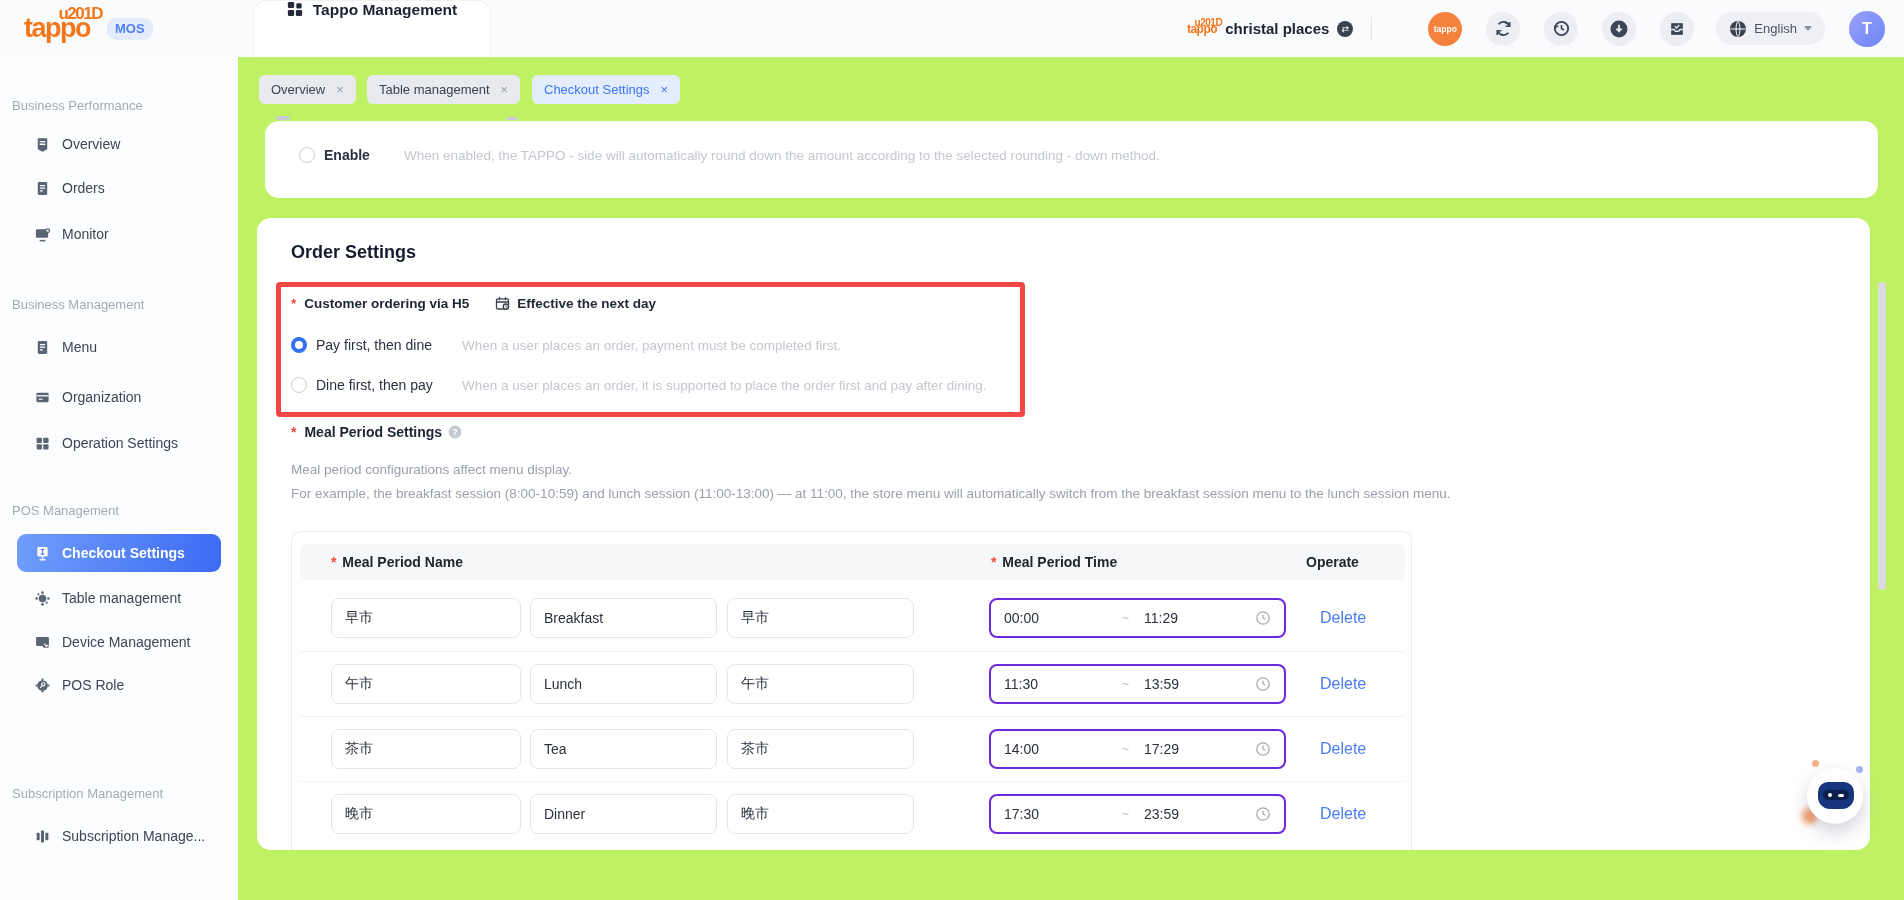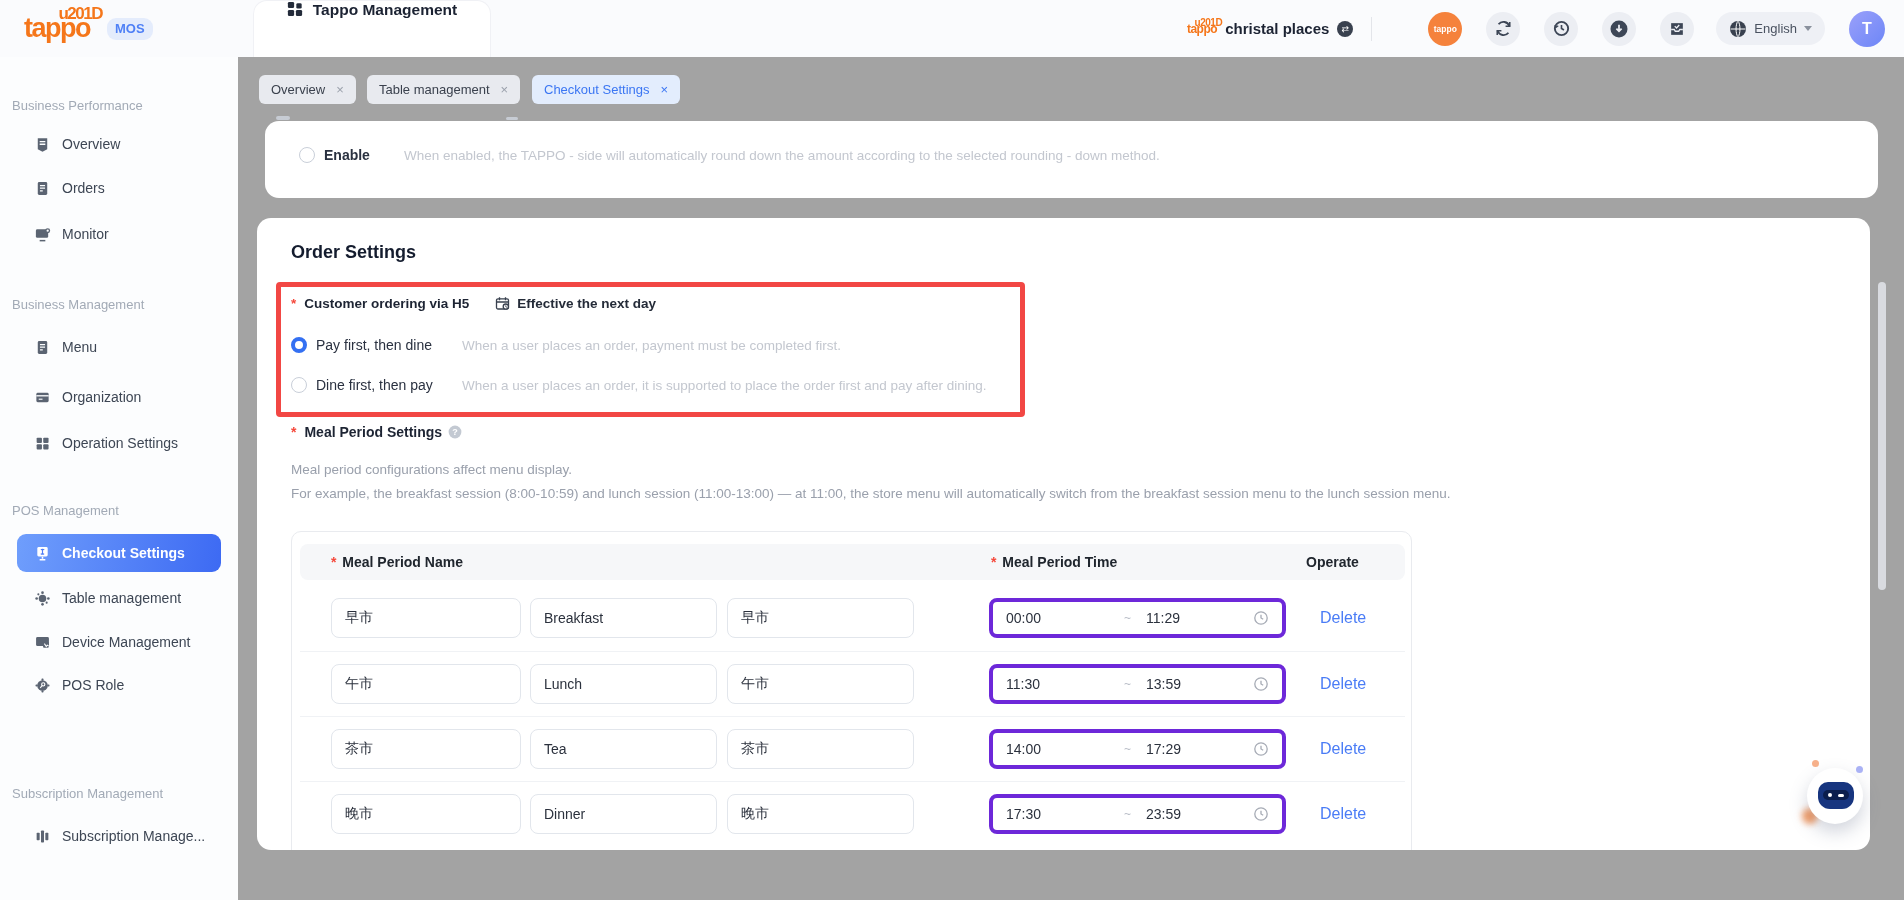--- a/index.html
+++ b/index.html
@@ -1,18 +1,18 @@
 <!DOCTYPE html>
 <html><head>
 <meta charset="utf-8">
 <style>
   * { margin:0; padding:0; box-sizing:border-box; }
   html,body { background:#e7e9ee; }
   body { font-family:"Liberation Sans", sans-serif; }
-  .screen { position:relative; width:1904px; height:900px; background:#a3a3a3; overflow:hidden; }
+  .screen { position:relative; width:1904px; height:900px; background:#bef264; overflow:hidden; }
 
   
   .header { position:absolute; top:0; left:0; width:1904px; height:57px; background:#fafbfd; }
   .logo-wrap { position:absolute; left:24px; top:0; height:57px; display:flex; align-items:center; gap:9px; }
   .logo-text { color:#f5761a; font-size:27px; font-weight:800; letter-spacing:-1.5px; position:relative; padding-right:8px; }
   .logo-text::after { content:"\u201D"; position:absolute; top:-9px; right:-4px; font-size:17px; color:#f5761a; }
   .mos-badge { background:#e4ecfc; color:#4f80f6; font-weight:700; font-size:13px; padding:3px 8px 4px; border-radius:9px; }
   .app-tab { position:absolute; left:253px; top:0; width:238px; height:57px; background:#ffffff; border:1px solid #f0f1f5; border-bottom:none; border-radius:14px 14px 0 0; display:flex; justify-content:center; gap:10px; cursor:pointer; }
   .app-tab-label { font-size:15.5px; font-weight:700; color:#1b2232; }
   .header-right { position:absolute; right:19px; top:0; height:57px; display:flex; align-items:center; }
@@ -66,21 +66,21 @@
   .opt-desc { font-size:13.5px; color:#c3c7cf; margin-left:10px; }
 
   .mp-label-row { position:absolute; left:34px; top:206px; display:flex; align-items:center; gap:6px; font-size:14px; font-weight:700; color:#1d2433; }
   .hint { position:absolute; left:34px; font-size:13.5px; color:#9aa0ac; }
 
   .mp-table { position:absolute; left:34px; top:313px; width:1121px; height:345px; border:1px solid #e9ebef; border-radius:10px; background:#fff; }
   .mp-head { position:absolute; left:8px; top:12px; width:1105px; height:36px; background:#f6f7f9; border-radius:8px; }
   .mp-h { position:absolute; top:0; height:36px; display:flex; align-items:center; font-size:14px; font-weight:700; color:#20262e; }
   .mp-row { position:absolute; left:0; width:100%; height:40px; }
   .mp-input { position:absolute; top:0; height:40px; border:1px solid #e2e6ec; border-radius:8px; font-size:14px; color:#2b313d; padding:0 13px; background:#fff; outline:none; font-family:"Liberation Sans",sans-serif; }
-  .time-field { position:absolute; left:697px; top:0; width:297px; height:40px; border:4px solid #6d28d9; border-radius:8px; display:flex; align-items:center; padding:0 13px; font-size:14px; color:#2b313d; background:#fff; }
+  .time-field { position:absolute; left:697px; top:0; width:297px; height:40px; border:2px solid #6d28d9; border-radius:8px; display:flex; align-items:center; padding:0 13px; font-size:14px; color:#2b313d; background:#fff; }
   .t-start { width:118px; }
   .t-sep { color:#b7bcc6; width:22px; font-size:12px; }
   .t-end { flex:1; }
   .delete-link { position:absolute; left:1028px; top:0; height:40px; display:flex; align-items:center; color:#4a7cf6; font-size:16px; cursor:pointer; }
   .mp-sep { position:absolute; left:8px; width:1105px; height:1px; background:#f0f2f5; }
 
   .footer { position:absolute; left:0; bottom:0; width:1666px; height:50px; background:#fff; border-radius:14px 0 0 0; box-shadow:0 -3px 10px rgba(30,40,70,.05); }
   .btn { position:absolute; top:7px; height:35px; border-radius:8px; font-size:14px; font-family:inherit; cursor:pointer; }
   .btn-confirm { left:30px; width:118px; background:#4a7df7; color:#fff; border:none; }
   .btn-cancel { left:181px; width:90px; background:#fff; border:1px solid #e1e5ea; color:#3a414d; }

